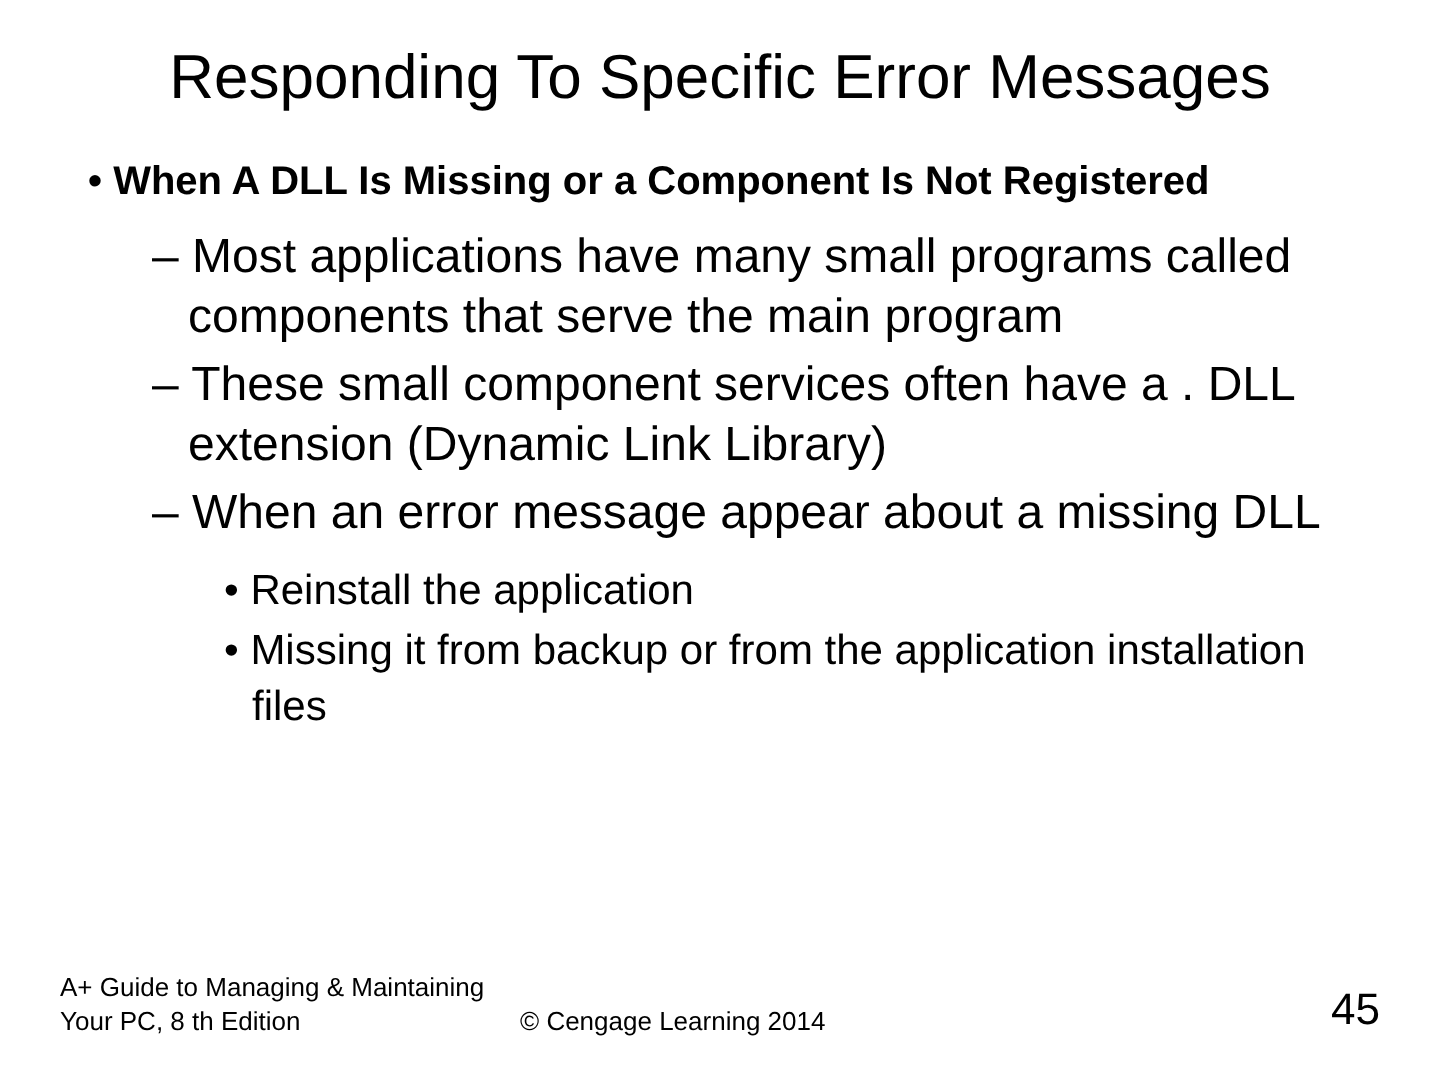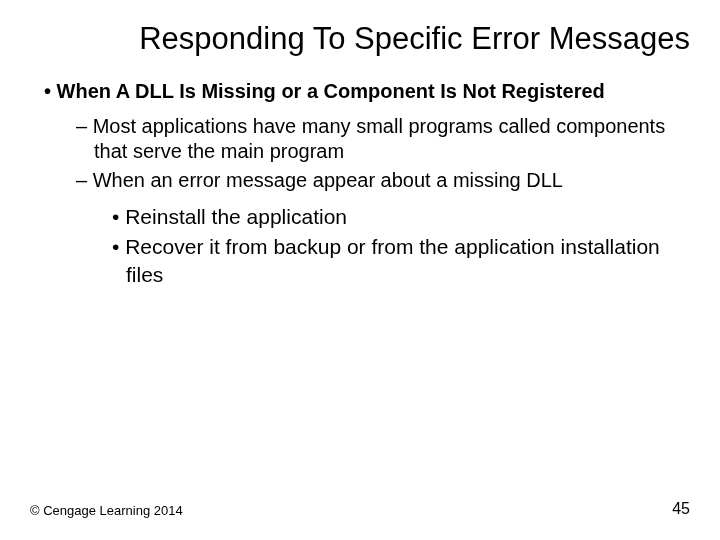--- a/index.html
+++ b/index.html
@@ -15,38 +15,38 @@
   }
   .slide {
     width: 720px;
     height: 540px;
     position: relative;
     box-sizing: border-box;
     padding: 20px 30px 0 30px;
   }
   .title {
     font-size: 31px;
-    text-align: right;
+    text-align: center;
     margin: 0 0 22px 0;
     line-height: 1.2;
     font-weight: normal;
   }
   .level1 {
     font-size: 20px;
     font-weight: bold;
     margin: 0 0 10px 0;
     padding-left: 32px;
     text-indent: -18px;
     line-height: 1.25;
   }
   .level1::before {
     content: "• ";
   }
   .level2 {
-    font-size: 20px;
+    font-size: 24px;
     margin: 0 0 4px 0;
     padding-left: 64px;
     text-indent: -18px;
     line-height: 1.25;
   }
   .level2::before {
     content: "– ";
   }
   .level3 {
     font-size: 21px;
@@ -75,38 +75,40 @@
   .footer-left {
     max-width: 230px;
   }
   .footer-center {
     text-align: left;
     flex: 1;
   }
   .footer-right {
     text-align: right;
     min-width: 40px;
-    font-size: 16px;
+    font-size: 22px;
   }
 </style>
 </head>
 <body>
 
 <div class="slide">
 
   <h1 class="title">Responding To Specific Error Messages</h1>
 
   <p class="level1">When A DLL Is Missing or a Component Is Not Registered</p>
 
   <p class="level2">Most applications have many small programs called components that serve the main program</p>
+  <p class="level2">These small component services often have a . DLL extension (Dynamic Link Library)</p>
   <p class="level2">When an error message appear about a missing DLL</p>
 
   <div class="spacer"></div>
 
   <p class="level3">Reinstall the application</p>
-  <p class="level3">Recover it from backup or from the application installation files</p>
+  <p class="level3">Missing it from backup or from the application installation files</p>
 
   <div class="footer">
+    <div class="footer-left">A+ Guide to Managing &amp; Maintaining Your PC, 8 th Edition</div>
     <div class="footer-center">© Cengage Learning  2014</div>
     <div class="footer-right">45</div>
   </div>
 
 </div>
 
 </body></html>

